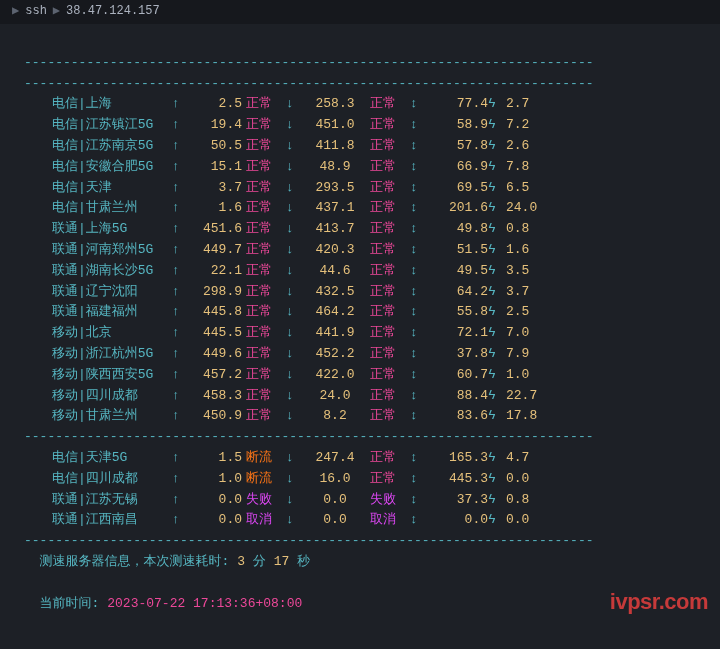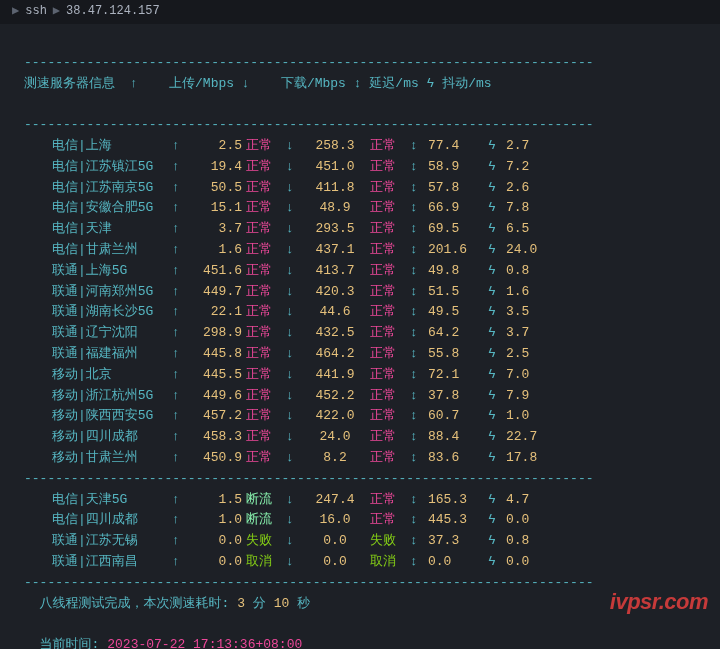--- a/index.html
+++ b/index.html
@@ -25,66 +25,64 @@
     color: #abb2bf;
   }
   .topbar .sep { margin: 0 6px; color: #5c6370; }
   .term {
     padding: 8px 6px 6px 24px;
     white-space: pre;
   }
   .cyan   { color: #56b6c2; }
   .yellow { color: #e5c07b; }
   .green  { color: #ec4899; }
-  .blue   { color: #86efac; }
-  .gray   { color: #84cc16; }
+  .blue   { color: #f97316; }
+  .gray   { color: #d946ef; }
   .divider { color: #56b6c2; letter-spacing:0; }
   .row { display:block; }
 
   .hdr-col { display:inline-block; }
   .hdr-server { width: 106px; }
 
   .col-srv  { display:inline-block; width: 120px; margin-left: 28px; }
   .col-arr1 { display:inline-block; width: 18px; }
   .col-up   { display:inline-block; width: 52px; text-align:right; }
   .col-st1  { display:inline-block; width: 40px; text-align:left; padding-left:4px;}
   .col-arr2 { display:inline-block; width: 18px; }
   .col-dn   { display:inline-block; width: 62px; text-align:center; }
   .col-st2  { display:inline-block; width: 40px; text-align:left; padding-left:4px;}
   .col-arr3 { display:inline-block; width: 18px; }
-  .col-lat  { display:inline-block; width: 60px; }
+  .col-lat  { display:inline-block; width: 60px; text-align:right; }
   .col-arr4 { display:inline-block; width: 18px; }
   .col-jit  { display:inline-block; width: 56px; }
 
   .watermark {
     position: absolute;
     right: 12px;
     bottom: 30px;
     font-family: "Arial", sans-serif;
-    font-style: italic;
     font-weight: bold;
     font-size: 22px;
     color: #c63a3a;
     letter-spacing: -0.5px;
   }
   #rows-main, #rows-sec { display:block; }
 </style>
 </head>
 <body>
 
 <div class="topbar">
   <span class="sep">▶</span>
   <span>ssh</span>
   <span class="sep">▶</span>
   <span>38.47.124.157</span>
 </div>
 
 <div class="term">
 <span class="divider">-------------------------------------------------------------------------</span>
-<span class="row"><span class="cyan hdr-col hdr-server">测速服务器信息</span><span class="cyan">↑</span>    <span class="cyan">上传/Mbps</span> <span class="cyan">↓</span>    <span class="cyan">下载/Mbps</span> <span class="cyan">↕</span> <span class="cyan">延迟/ms</span> <span class="cyan">ϟ</span> <span class="cyan">抖动/ms</span></span>
 <span class="divider">-------------------------------------------------------------------------</span>
 <span id="rows-main"><span class="row"><span class="cyan col-srv">电信|上海</span><span class="cyan col-arr1">↑</span><span class="yellow col-up">2.5</span><span class="green col-st1">正常</span><span class="cyan col-arr2">↓</span><span class="yellow col-dn">258.3</span><span class="green col-st2">正常</span><span class="cyan col-arr3">↕</span><span class="yellow col-lat">77.4</span><span class="cyan col-arr4">ϟ</span><span class="yellow col-jit">2.7</span></span><span class="row"><span class="cyan col-srv">电信|江苏镇江5G</span><span class="cyan col-arr1">↑</span><span class="yellow col-up">19.4</span><span class="green col-st1">正常</span><span class="cyan col-arr2">↓</span><span class="yellow col-dn">451.0</span><span class="green col-st2">正常</span><span class="cyan col-arr3">↕</span><span class="yellow col-lat">58.9</span><span class="cyan col-arr4">ϟ</span><span class="yellow col-jit">7.2</span></span><span class="row"><span class="cyan col-srv">电信|江苏南京5G</span><span class="cyan col-arr1">↑</span><span class="yellow col-up">50.5</span><span class="green col-st1">正常</span><span class="cyan col-arr2">↓</span><span class="yellow col-dn">411.8</span><span class="green col-st2">正常</span><span class="cyan col-arr3">↕</span><span class="yellow col-lat">57.8</span><span class="cyan col-arr4">ϟ</span><span class="yellow col-jit">2.6</span></span><span class="row"><span class="cyan col-srv">电信|安徽合肥5G</span><span class="cyan col-arr1">↑</span><span class="yellow col-up">15.1</span><span class="green col-st1">正常</span><span class="cyan col-arr2">↓</span><span class="yellow col-dn">48.9</span><span class="green col-st2">正常</span><span class="cyan col-arr3">↕</span><span class="yellow col-lat">66.9</span><span class="cyan col-arr4">ϟ</span><span class="yellow col-jit">7.8</span></span><span class="row"><span class="cyan col-srv">电信|天津</span><span class="cyan col-arr1">↑</span><span class="yellow col-up">3.7</span><span class="green col-st1">正常</span><span class="cyan col-arr2">↓</span><span class="yellow col-dn">293.5</span><span class="green col-st2">正常</span><span class="cyan col-arr3">↕</span><span class="yellow col-lat">69.5</span><span class="cyan col-arr4">ϟ</span><span class="yellow col-jit">6.5</span></span><span class="row"><span class="cyan col-srv">电信|甘肃兰州</span><span class="cyan col-arr1">↑</span><span class="yellow col-up">1.6</span><span class="green col-st1">正常</span><span class="cyan col-arr2">↓</span><span class="yellow col-dn">437.1</span><span class="green col-st2">正常</span><span class="cyan col-arr3">↕</span><span class="yellow col-lat">201.6</span><span class="cyan col-arr4">ϟ</span><span class="yellow col-jit">24.0</span></span><span class="row"><span class="cyan col-srv">联通|上海5G</span><span class="cyan col-arr1">↑</span><span class="yellow col-up">451.6</span><span class="green col-st1">正常</span><span class="cyan col-arr2">↓</span><span class="yellow col-dn">413.7</span><span class="green col-st2">正常</span><span class="cyan col-arr3">↕</span><span class="yellow col-lat">49.8</span><span class="cyan col-arr4">ϟ</span><span class="yellow col-jit">0.8</span></span><span class="row"><span class="cyan col-srv">联通|河南郑州5G</span><span class="cyan col-arr1">↑</span><span class="yellow col-up">449.7</span><span class="green col-st1">正常</span><span class="cyan col-arr2">↓</span><span class="yellow col-dn">420.3</span><span class="green col-st2">正常</span><span class="cyan col-arr3">↕</span><span class="yellow col-lat">51.5</span><span class="cyan col-arr4">ϟ</span><span class="yellow col-jit">1.6</span></span><span class="row"><span class="cyan col-srv">联通|湖南长沙5G</span><span class="cyan col-arr1">↑</span><span class="yellow col-up">22.1</span><span class="green col-st1">正常</span><span class="cyan col-arr2">↓</span><span class="yellow col-dn">44.6</span><span class="green col-st2">正常</span><span class="cyan col-arr3">↕</span><span class="yellow col-lat">49.5</span><span class="cyan col-arr4">ϟ</span><span class="yellow col-jit">3.5</span></span><span class="row"><span class="cyan col-srv">联通|辽宁沈阳</span><span class="cyan col-arr1">↑</span><span class="yellow col-up">298.9</span><span class="green col-st1">正常</span><span class="cyan col-arr2">↓</span><span class="yellow col-dn">432.5</span><span class="green col-st2">正常</span><span class="cyan col-arr3">↕</span><span class="yellow col-lat">64.2</span><span class="cyan col-arr4">ϟ</span><span class="yellow col-jit">3.7</span></span><span class="row"><span class="cyan col-srv">联通|福建福州</span><span class="cyan col-arr1">↑</span><span class="yellow col-up">445.8</span><span class="green col-st1">正常</span><span class="cyan col-arr2">↓</span><span class="yellow col-dn">464.2</span><span class="green col-st2">正常</span><span class="cyan col-arr3">↕</span><span class="yellow col-lat">55.8</span><span class="cyan col-arr4">ϟ</span><span class="yellow col-jit">2.5</span></span><span class="row"><span class="cyan col-srv">移动|北京</span><span class="cyan col-arr1">↑</span><span class="yellow col-up">445.5</span><span class="green col-st1">正常</span><span class="cyan col-arr2">↓</span><span class="yellow col-dn">441.9</span><span class="green col-st2">正常</span><span class="cyan col-arr3">↕</span><span class="yellow col-lat">72.1</span><span class="cyan col-arr4">ϟ</span><span class="yellow col-jit">7.0</span></span><span class="row"><span class="cyan col-srv">移动|浙江杭州5G</span><span class="cyan col-arr1">↑</span><span class="yellow col-up">449.6</span><span class="green col-st1">正常</span><span class="cyan col-arr2">↓</span><span class="yellow col-dn">452.2</span><span class="green col-st2">正常</span><span class="cyan col-arr3">↕</span><span class="yellow col-lat">37.8</span><span class="cyan col-arr4">ϟ</span><span class="yellow col-jit">7.9</span></span><span class="row"><span class="cyan col-srv">移动|陕西西安5G</span><span class="cyan col-arr1">↑</span><span class="yellow col-up">457.2</span><span class="green col-st1">正常</span><span class="cyan col-arr2">↓</span><span class="yellow col-dn">422.0</span><span class="green col-st2">正常</span><span class="cyan col-arr3">↕</span><span class="yellow col-lat">60.7</span><span class="cyan col-arr4">ϟ</span><span class="yellow col-jit">1.0</span></span><span class="row"><span class="cyan col-srv">移动|四川成都</span><span class="cyan col-arr1">↑</span><span class="yellow col-up">458.3</span><span class="green col-st1">正常</span><span class="cyan col-arr2">↓</span><span class="yellow col-dn">24.0</span><span class="green col-st2">正常</span><span class="cyan col-arr3">↕</span><span class="yellow col-lat">88.4</span><span class="cyan col-arr4">ϟ</span><span class="yellow col-jit">22.7</span></span><span class="row"><span class="cyan col-srv">移动|甘肃兰州</span><span class="cyan col-arr1">↑</span><span class="yellow col-up">450.9</span><span class="green col-st1">正常</span><span class="cyan col-arr2">↓</span><span class="yellow col-dn">8.2</span><span class="green col-st2">正常</span><span class="cyan col-arr3">↕</span><span class="yellow col-lat">83.6</span><span class="cyan col-arr4">ϟ</span><span class="yellow col-jit">17.8</span></span></span><span class="divider">-------------------------------------------------------------------------</span>
 <span id="rows-sec"><span class="row"><span class="cyan col-srv">电信|天津5G</span><span class="cyan col-arr1">↑</span><span class="yellow col-up">1.5</span><span class="blue col-st1">断流</span><span class="cyan col-arr2">↓</span><span class="yellow col-dn">247.4</span><span class="green col-st2">正常</span><span class="cyan col-arr3">↕</span><span class="yellow col-lat">165.3</span><span class="cyan col-arr4">ϟ</span><span class="yellow col-jit">4.7</span></span><span class="row"><span class="cyan col-srv">电信|四川成都</span><span class="cyan col-arr1">↑</span><span class="yellow col-up">1.0</span><span class="blue col-st1">断流</span><span class="cyan col-arr2">↓</span><span class="yellow col-dn">16.0</span><span class="green col-st2">正常</span><span class="cyan col-arr3">↕</span><span class="yellow col-lat">445.3</span><span class="cyan col-arr4">ϟ</span><span class="yellow col-jit">0.0</span></span><span class="row"><span class="cyan col-srv">联通|江苏无锡</span><span class="cyan col-arr1">↑</span><span class="yellow col-up">0.0</span><span class="gray col-st1">失败</span><span class="cyan col-arr2">↓</span><span class="yellow col-dn">0.0</span><span class="gray col-st2">失败</span><span class="cyan col-arr3">↕</span><span class="yellow col-lat">37.3</span><span class="cyan col-arr4">ϟ</span><span class="yellow col-jit">0.8</span></span><span class="row"><span class="cyan col-srv">联通|江西南昌</span><span class="cyan col-arr1">↑</span><span class="yellow col-up">0.0</span><span class="gray col-st1">取消</span><span class="cyan col-arr2">↓</span><span class="yellow col-dn">0.0</span><span class="gray col-st2">取消</span><span class="cyan col-arr3">↕</span><span class="yellow col-lat">0.0</span><span class="cyan col-arr4">ϟ</span><span class="yellow col-jit">0.0</span></span></span><span class="divider">-------------------------------------------------------------------------</span>
-<span class="row">  <span class="cyan">八线程测试完成，本次测速耗时:</span> <span class="yellow">3</span> <span class="cyan">分</span> <span class="yellow">10</span> <span class="cyan">秒</span></span>
+<span class="row">  <span class="cyan">测速服务器信息，本次测速耗时:</span> <span class="yellow">3</span> <span class="cyan">分</span> <span class="yellow">17</span> <span class="cyan">秒</span></span>
 <span class="row">  <span class="cyan">当前时间:</span> <span class="green">2023-07-22 17:13:36+08:00</span></span>
 </div>
 
 <div class="watermark">ivpsr.com</div>
 
 </body></html>

